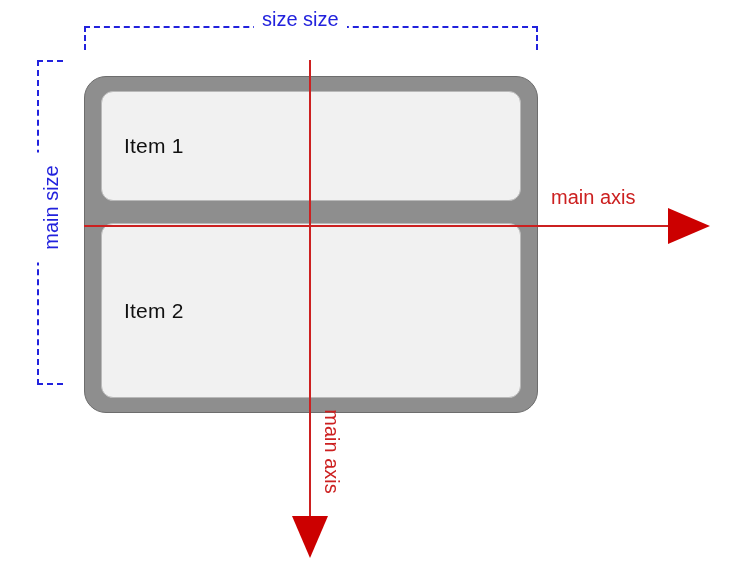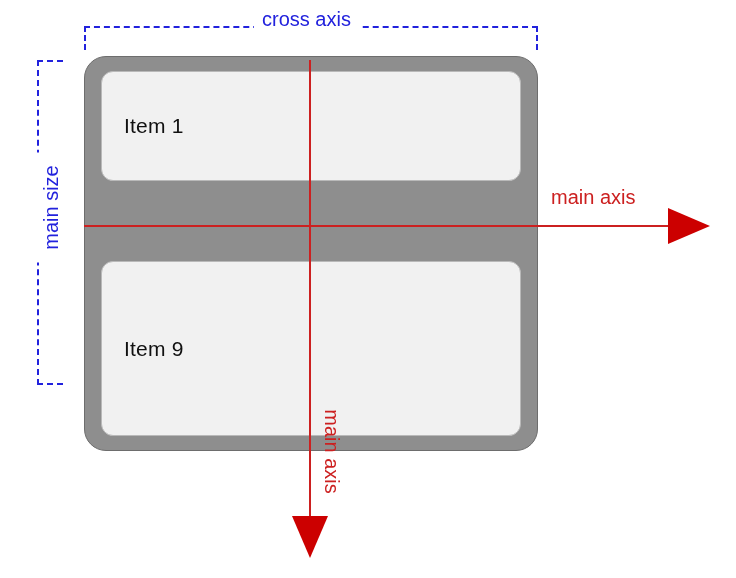--- a/index.html
+++ b/index.html
@@ -19,23 +19,23 @@
     position: absolute;
     inset: 0;
     width: 736px;
     height: 578px;
   }
 
   
   .flex-container {
     position: absolute;
     left: 84px;
-    top: 56px;
+    top: 76px;
     width: 454px;
-    height: 395px;
+    height: 337px;
     box-sizing: border-box;
     background: #8e8e8e;
     border: 1px solid #6d6d6d;
     border-radius: 22px;
     padding: 14px 16px;
     display: flex;
     flex-direction: column;
     justify-content: space-between;
     z-index: 3;
   }
@@ -166,31 +166,31 @@
     transform: rotate(90deg);
     transform-origin: center center;
   }
 </style>
 </head>
 <body>
 
 <div id="diagram-root">
 
   <div id="cross-size-bracket"></div>
-  <div id="cross-size-label" class="measure-label">cross axis</div>
+  <div id="cross-size-label" class="measure-label">size size</div>
 
   <div id="main-size-bracket"></div>
   <div id="main-size-label" class="measure-label">main size</div>
 
   <div class="flex-container">
     <div class="flex-item item-1">
       <span>Item 1</span>
     </div>
     <div class="flex-item item-2">
-      <span>Item 9</span>
+      <span>Item 2</span>
     </div>
   </div>
 
   <div id="cross-axis-line" class="axis-line"></div>
   <div id="cross-axis-arrow" class="arrow-head"></div>
   <div id="cross-axis-label" class="axis-label">main axis</div>
 
   <div id="main-axis-line" class="axis-line"></div>
   <div id="main-axis-arrow" class="arrow-head"></div>
   <div id="main-axis-label" class="axis-label">main axis</div>

